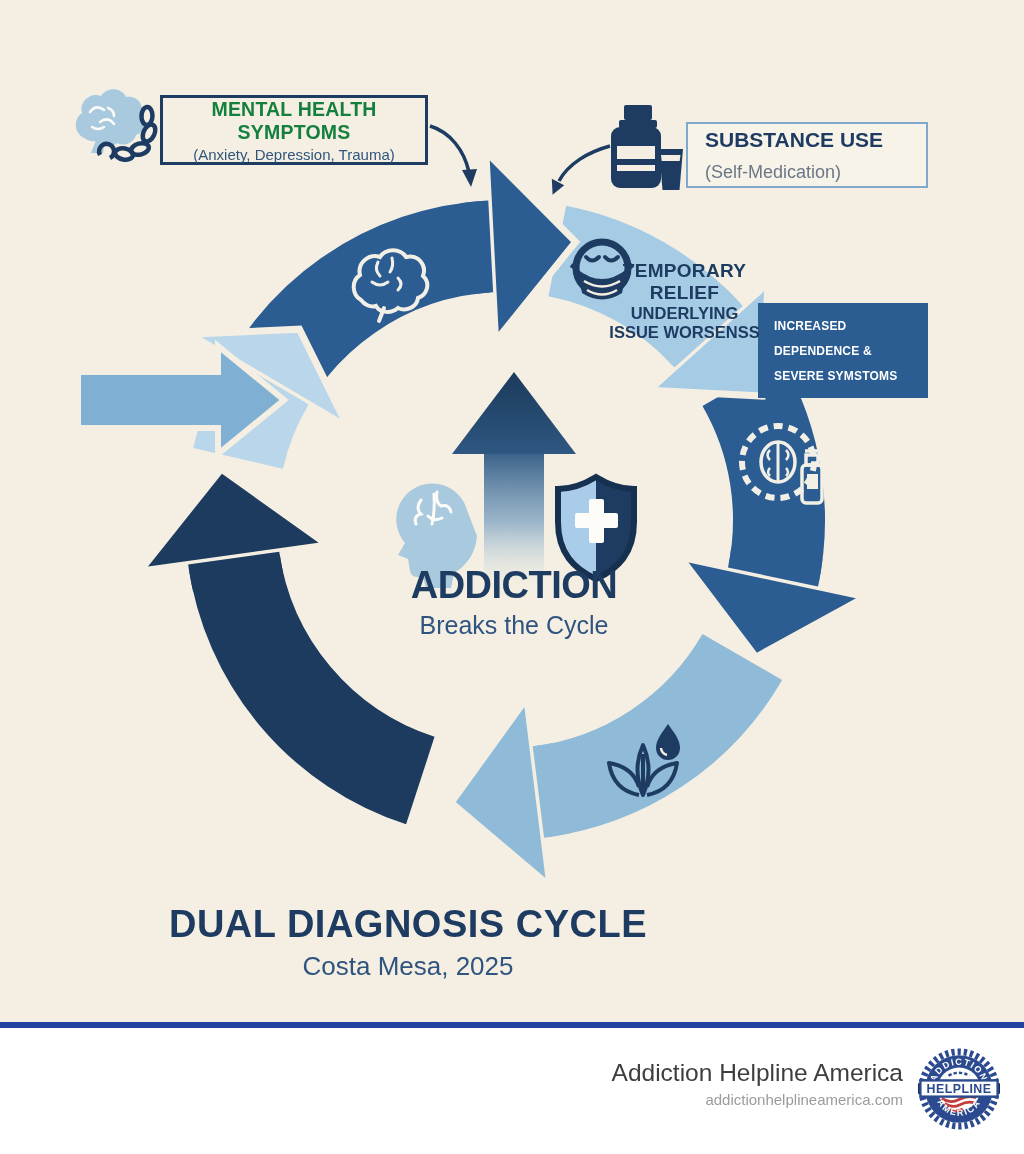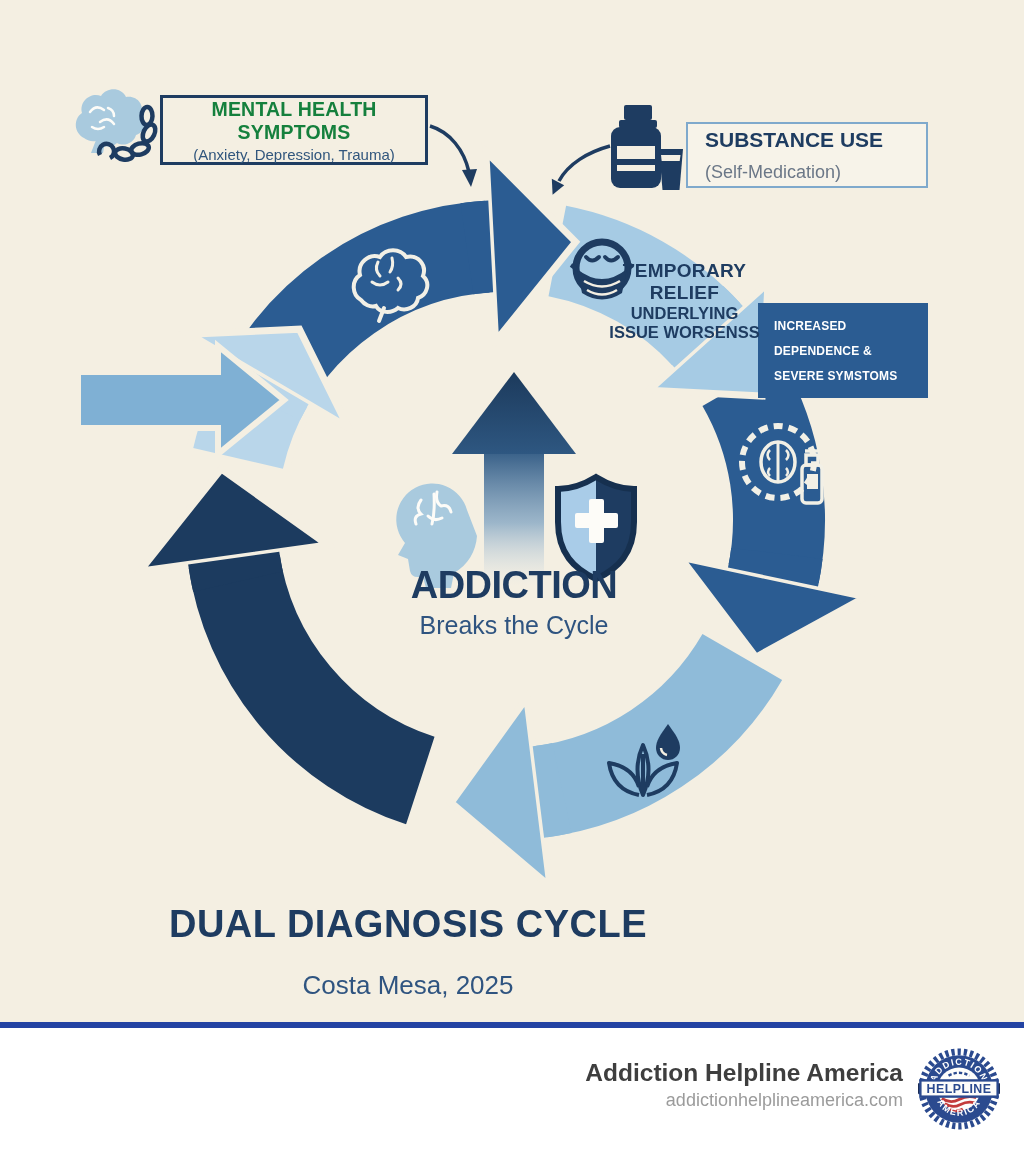--- a/index.html
+++ b/index.html
@@ -27,27 +27,27 @@
   .increased-box{left:758px;top:303px;width:170px;height:95px;background:#2b5c92;color:#fff;
     font-weight:bold;font-size:12px;line-height:25px;letter-spacing:.2px;
     padding:11px 0 0 16px;box-sizing:border-box;z-index:5;}
 
   .center-text{left:328px;top:569px;width:372px;text-align:center;color:#1e3c61;}
   .center-text .l{font-weight:bold;font-size:38px;line-height:33px;letter-spacing:-.5px;}
   .center-text .sub{font-size:25px;color:#2f5480;margin-top:9px;}
 
   .caption{left:0;top:903px;width:816px;text-align:center;color:#1e3c61;}
   .caption .t{font-weight:bold;font-size:38px;letter-spacing:.5px;}
-  .caption .s{font-size:26px;color:#2f5480;margin-top:24px;}
+  .caption .s{font-size:26px;color:#2f5480;margin-top:5px;}
 
   .divider{position:absolute;left:0;top:1022px;width:1024px;height:6px;background:#2343a3;z-index:4;}
   .footer-band{position:absolute;left:0;top:1028px;width:1024px;height:126px;background:#ffffff;z-index:3;}
   .footer-text{right:121px;top:1058px;text-align:right;z-index:6;}
-  .footer-text .brand{font-weight:bold;font-size:24.5px;color:#3e3e3e;line-height:30px;}
-  .footer-text .site{font-size:18px;color:#9b9b9b;line-height:24px;}
+  .footer-text .brand{font-weight:normal;font-size:24.5px;color:#3e3e3e;line-height:30px;}
+  .footer-text .site{font-size:15px;color:#9b9b9b;line-height:24px;}
   .badge-wrap{left:918px;top:1048px;width:82px;height:82px;z-index:6;}
 </style>
 </head>
 <body>
 
 <div class="stage">
 
   <svg class="diagram" width="1024" height="1154" viewBox="0 0 1024 1154">
     <defs>
       <linearGradient id="shaftGrad" x1="0" y1="0" x2="0" y2="1">

